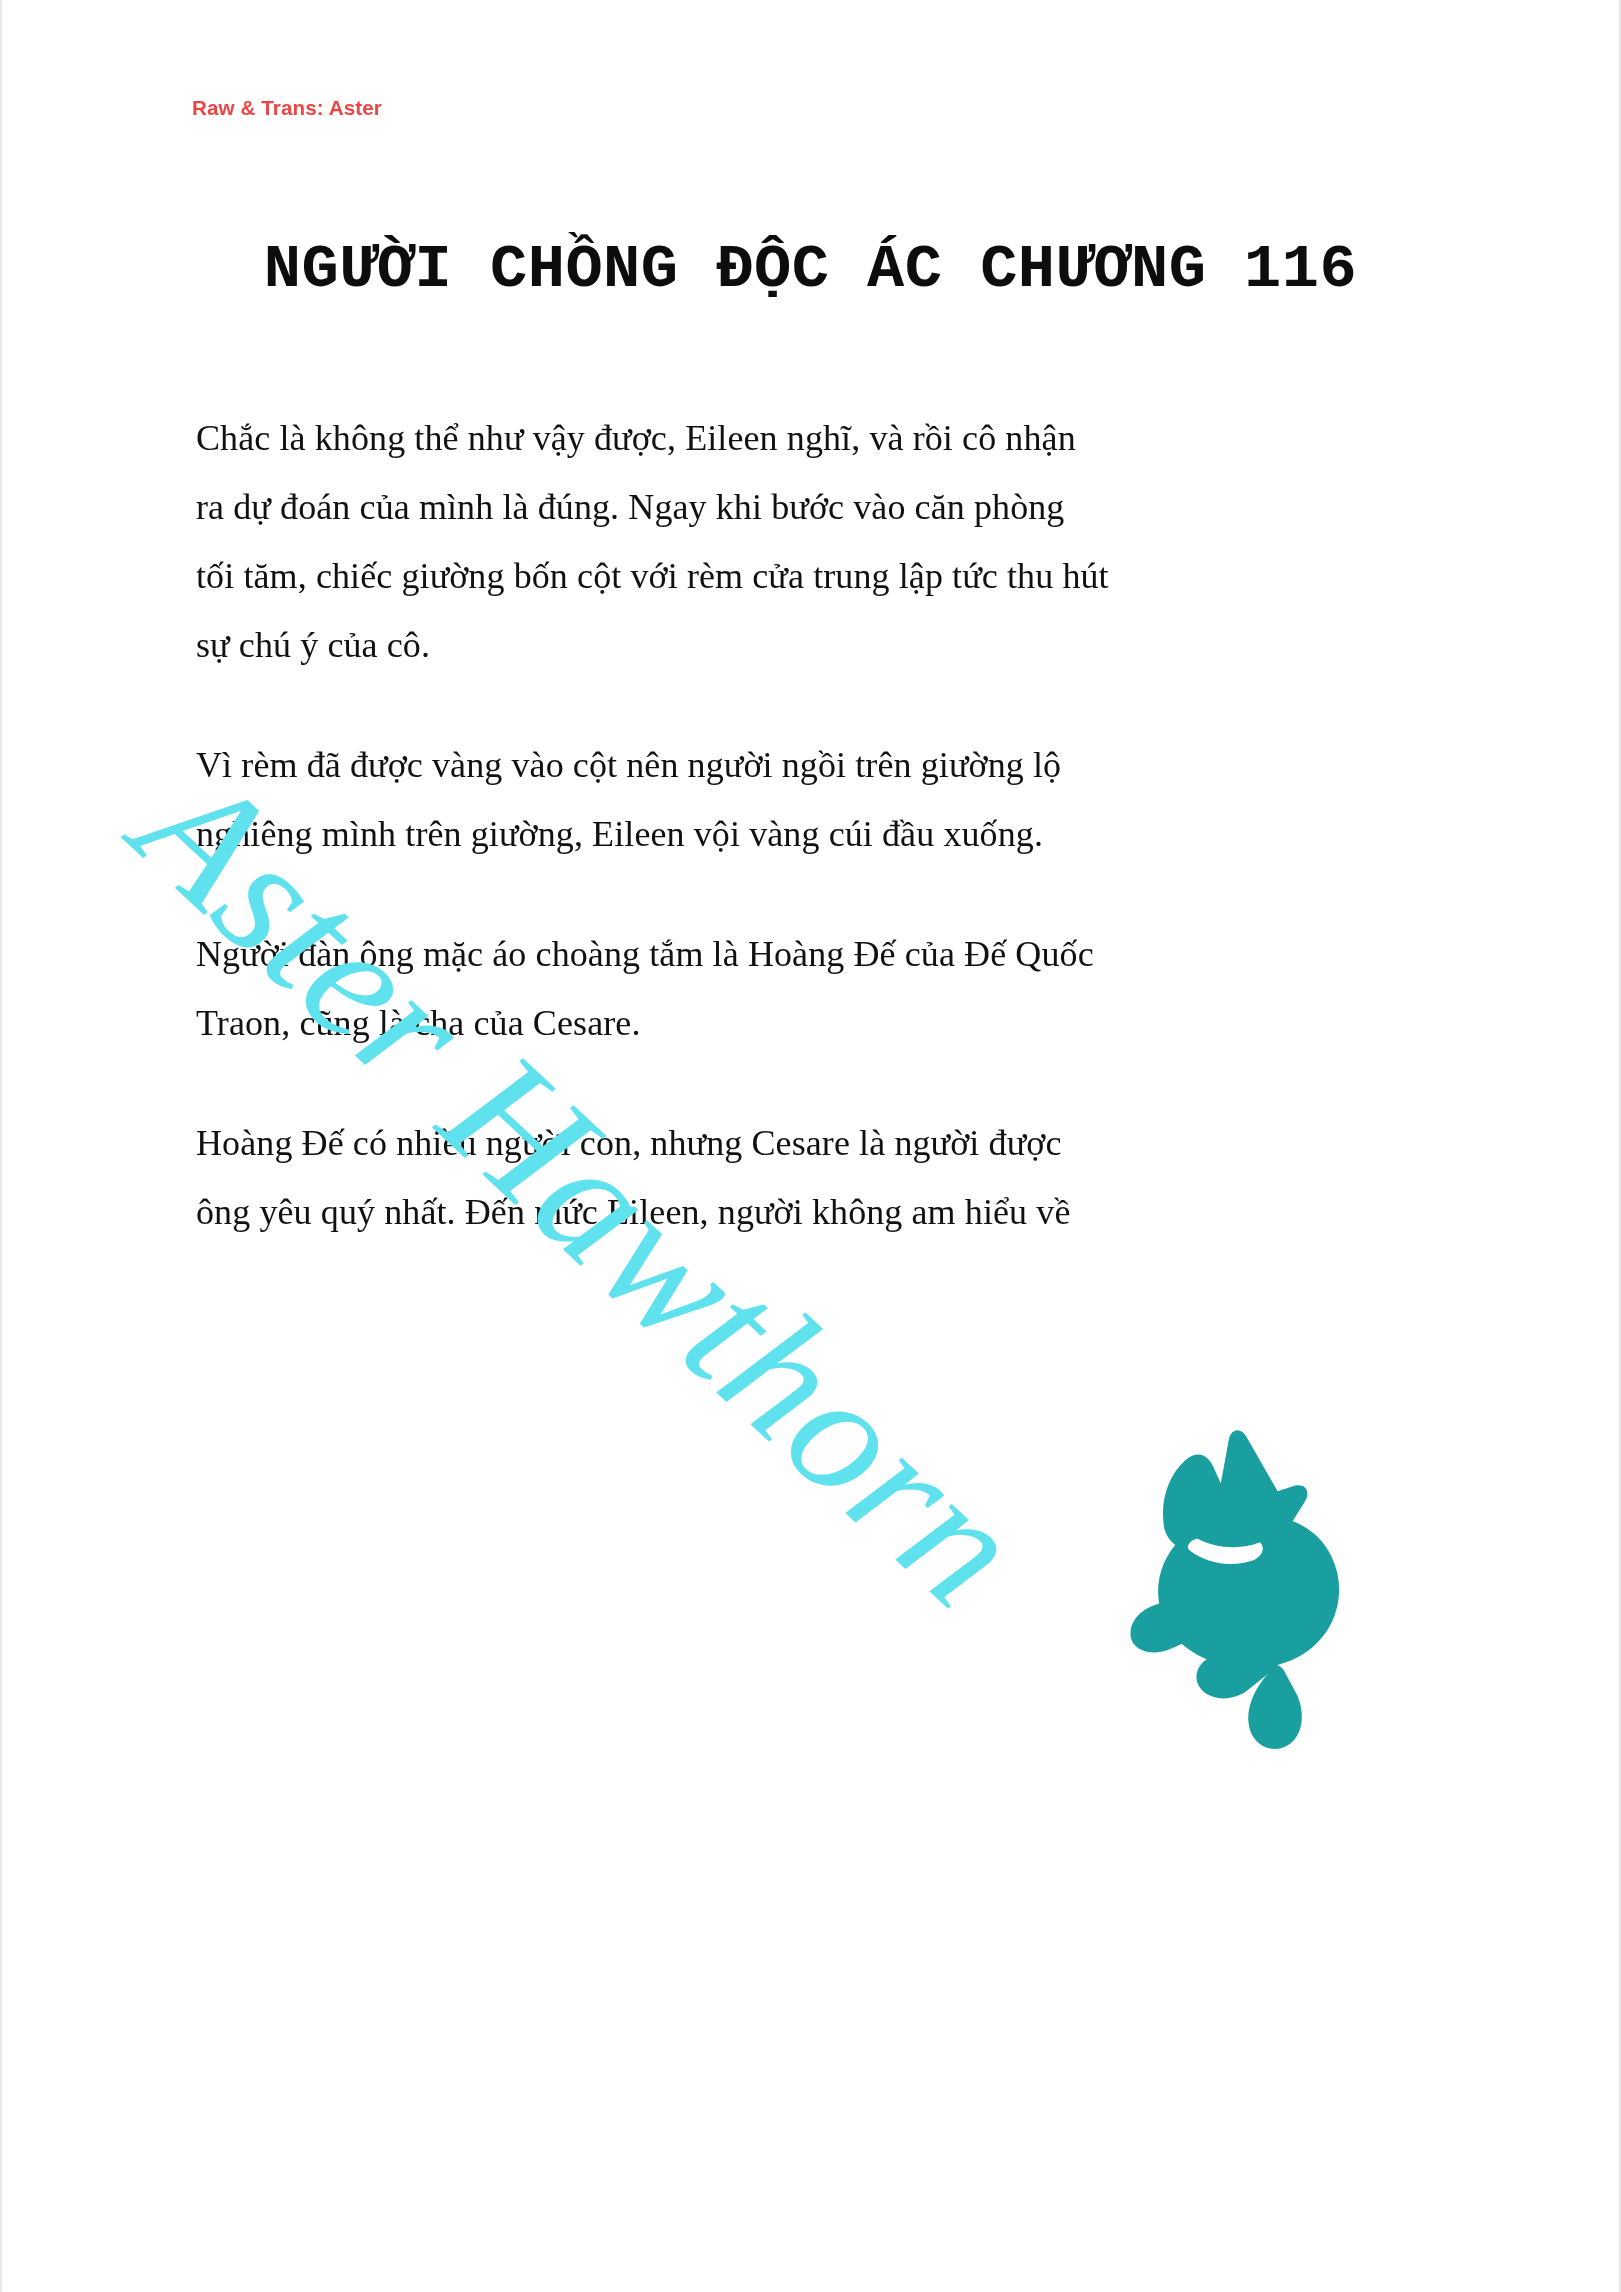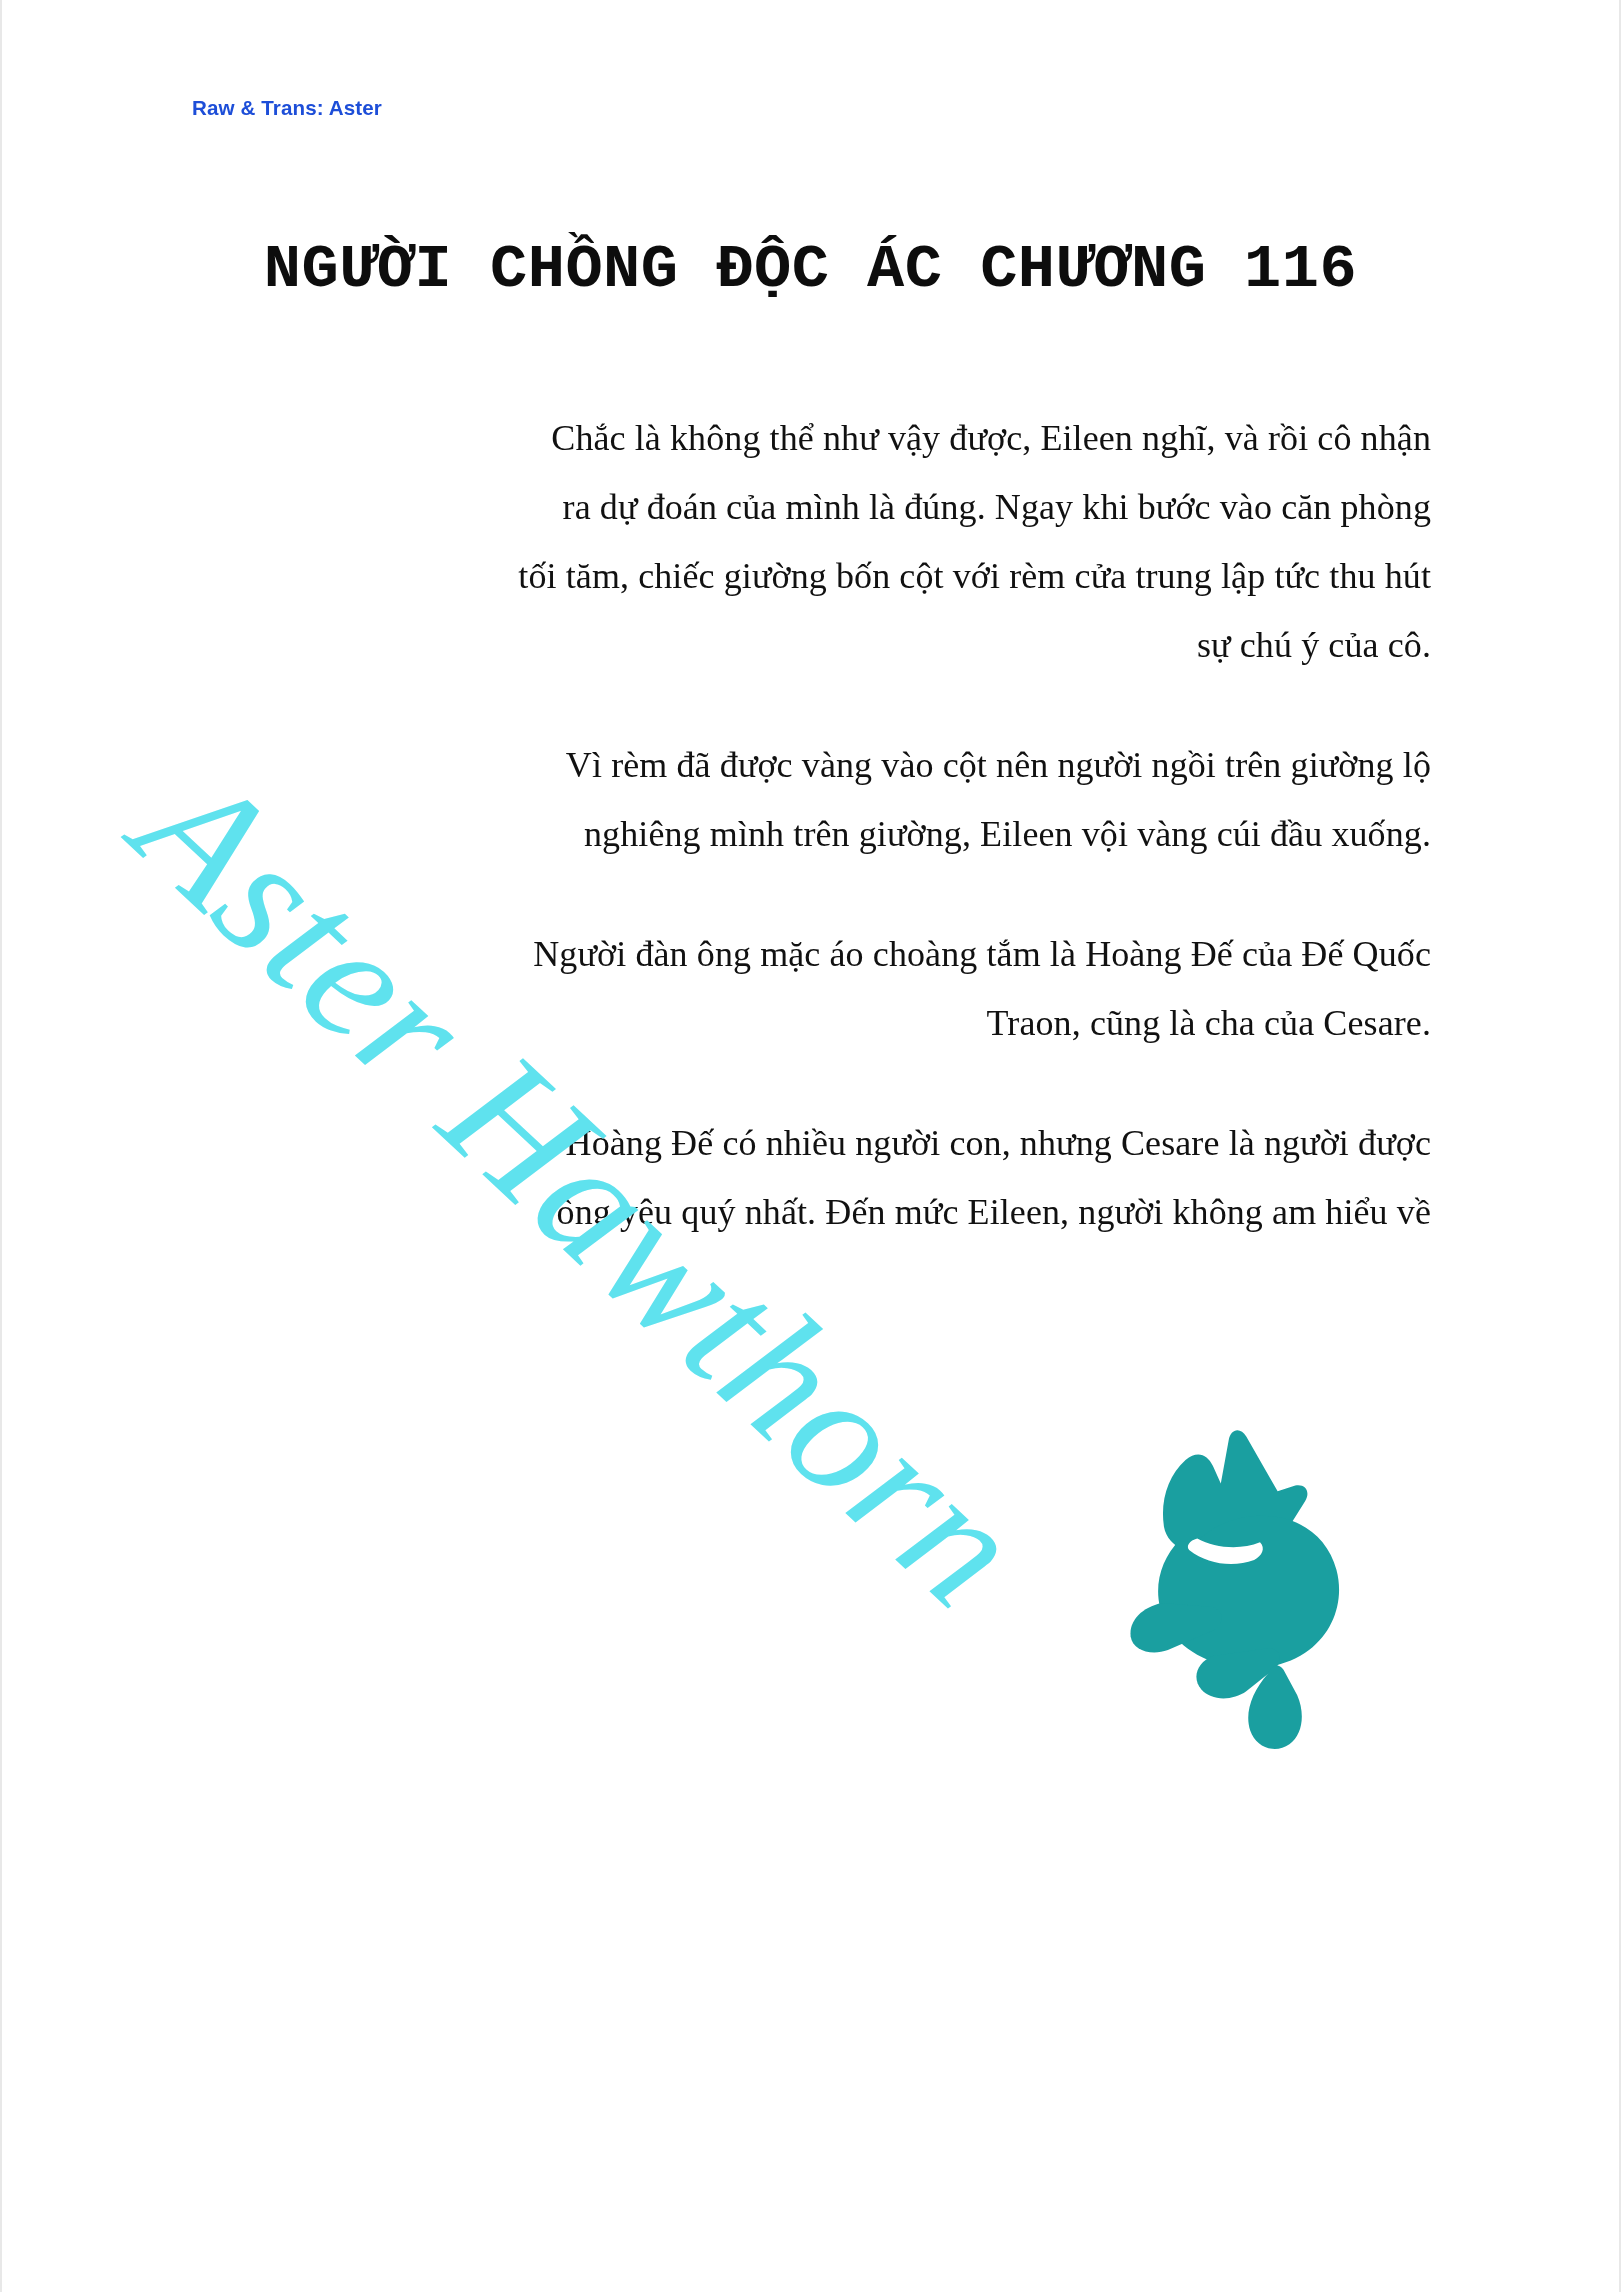--- a/index.html
+++ b/index.html
@@ -33,21 +33,21 @@
   .page-edge-right { right: 0; }
 
   
   .running-header {
     position: absolute;
     left: 192px;
     top: 96px;
     font-family: "Liberation Sans", sans-serif;
     font-size: 20.6px;
     font-weight: 700;
-    color: #1d4ed8;
+    color: #ef4444;
     letter-spacing: 0.1px;
     white-space: nowrap;
   }
 
   
   .chapter-title {
     position: absolute;
     left: 0;
     right: 0;
     top: 192px;
@@ -74,21 +74,20 @@
     font-size: 36px;
     line-height: 69px;
     color: #111111;
     letter-spacing: 0.1px;
   }
   .para:last-child { margin-bottom: 0; }
 
   .para .line {
     display: block;
     white-space: nowrap;
-    text-align: right;
   }
 
   
   .watermark-text {
     position: absolute;
     left: 167px;
     top: 421px;
     width: 1098px;
     height: 980px;
     pointer-events: none;

